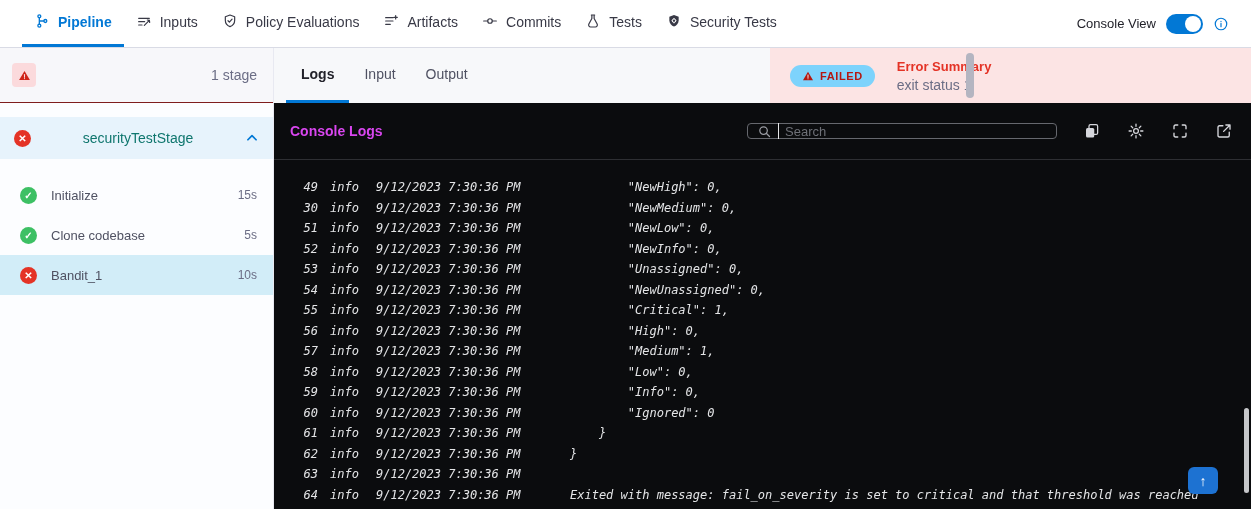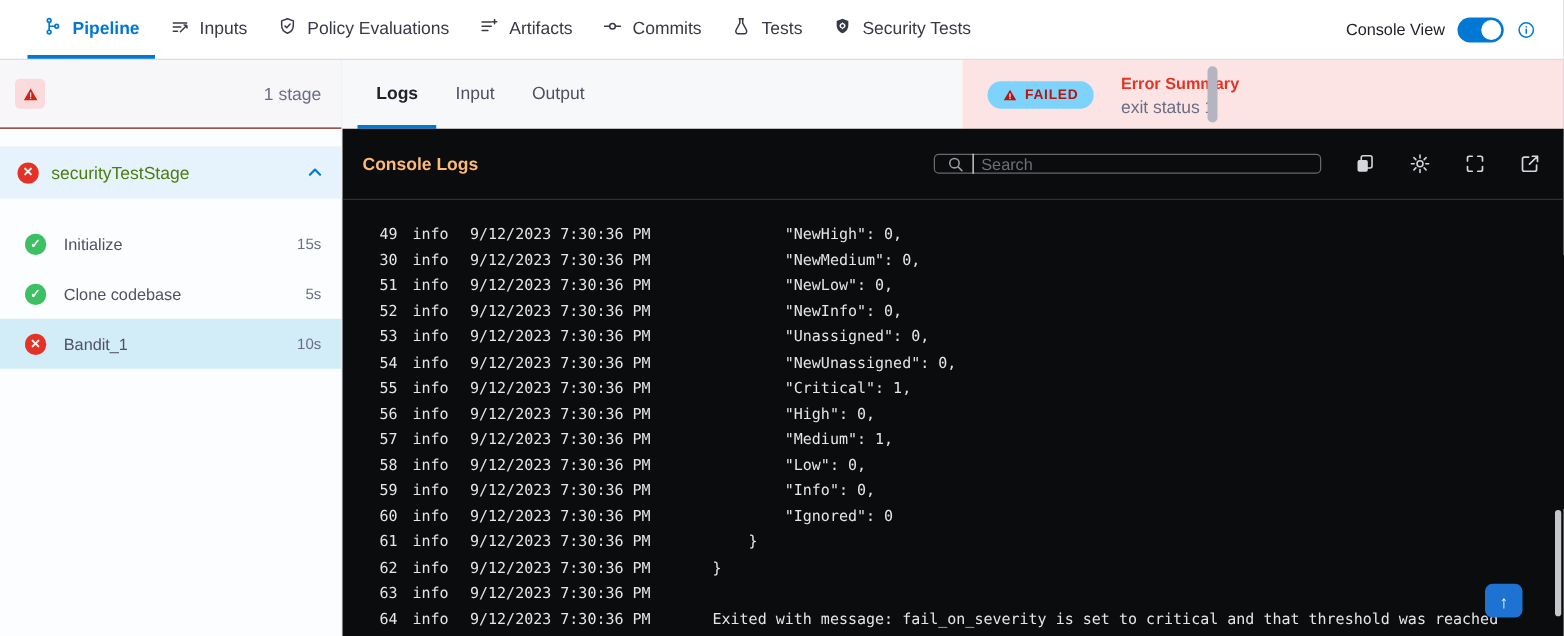--- a/index.html
+++ b/index.html
@@ -19,21 +19,21 @@
 
   
   .body { flex:1; display:flex; min-height:0; }
 
   
   .sidebar { width:274px; flex:none; background:#fcfdff; border-right:1px solid #e8e9f1; display:flex; flex-direction:column; }
   .sidebar-head { height:55px; flex:none; background:#f7f7fa; border-bottom:1px solid #7f1d1d; display:flex; align-items:center; justify-content:space-between; padding:0 16px 0 12px; }
   .warn-badge { width:24px; height:24px; border-radius:4px; background:#fbdadc; display:flex; align-items:center; justify-content:center; }
   .stage-count { font-size:14px; color:#6b6d85; }
   .stage-row { margin-top:14px; height:42px; background:#e7f3fc; display:flex; align-items:center; gap:10px; padding:0 14px; cursor:pointer; }
-  .stage-name { flex:1; font-size:14px; font-weight:500; color:#4d7c0f; }
+  .stage-name { flex:1; font-size:14px; font-weight:500; color:#0f766e;text-align:center; }
   .status-dot { width:17px; height:17px; border-radius:50%; display:flex; align-items:center; justify-content:center; color:#fff; font-size:10px; font-weight:700; flex:none; }
   .status-dot.success { background:#3dc064; }
   .status-dot.failed { background:#e43326; }
   .steps { list-style:none; margin-top:16px; }
   .step { height:40px; display:flex; align-items:center; gap:14px; padding:0 16px 0 20px; font-size:13px; color:#4f5162; cursor:pointer; }
   .step.selected { background:#d2edf8; }
   .step .dur { margin-left:auto; font-size:12px; color:#6b6d85; }
 
   
   .main { flex:1; display:flex; flex-direction:column; min-width:0; }
@@ -43,27 +43,27 @@
   .logtab.active { color:#22222a; font-weight:700; border-bottom-color:#0278d5; }
   .error-zone { flex:1; background:#fce4e4; display:flex; align-items:center; gap:22px; padding:0 20px; position:relative; }
   .failed-badge { background:#7dd3fc; border-radius:11px; padding:5px 12px; display:flex; align-items:center; gap:6px; font-size:11px; font-weight:700; letter-spacing:.6px; color:#b41710; }
   .err-text .err-title { font-size:13px; font-weight:600; color:#e43326; margin-bottom:3px; }
   .err-text .err-detail { font-size:14px; color:#6b6d85; }
   .err-scrollbar { position:absolute; left:196px; top:5px; width:8px; height:45px; border-radius:4px; background:#b4b5c1; }
 
   
   .console { flex:1; background:#0b0c0e; position:relative; overflow:hidden; min-height:0; }
   .console-head { height:57px; display:flex; align-items:center; padding:0 18px 0 16px; border-bottom:1px solid #2e2f33; gap:26px; }
-  .console-title { font-size:14px; font-weight:700; color:#fdba74; margin-right:auto; }
+  .console-title { font-size:14px; font-weight:700; color:#d946ef; margin-right:auto; }
   .search { width:310px; height:16px; border:1px solid #66686e; border-radius:4px; display:flex; align-items:center; gap:6px; padding:0 9px; color:#9a9ca3; }
   .search .caret { width:1px; height:16px; background:#e8e8ea; }
   .search input { flex:1; background:transparent; border:0; outline:none; color:#e4e5e7; font-size:13px; font-family:"Liberation Sans",sans-serif; }
   .search input::placeholder { color:#6e7077; }
   .head-icon { color:#d6d7dc; display:flex; cursor:pointer; }
-  .log-area { padding:17px 0 0 26px; font-family:"DejaVu Sans Mono", monospace; font-size:12px; line-height:20.5px; color:#e4e5e7; }
+  .log-area { padding:17px 0 0 26px; font-family:"DejaVu Sans Mono", monospace; font-size:12px; line-height:20.5px; color:#e4e5e7;font-style:italic; }
   .log-line { display:flex; white-space:pre; }
   .log-num { width:18px; text-align:right; margin-right:12px; flex:none; }
   .log-level { width:30px; margin-right:16px; flex:none; }
   .log-time { width:146px; margin-right:48px; flex:none; }
   .log-msg { white-space:pre; }
   .scroll-top { position:absolute; right:33px; bottom:15px; width:30px; height:27px; background:#1d72d2; border-radius:6px; color:#fff; display:flex; align-items:center; justify-content:center; font-size:14px; cursor:pointer; }
   .v-thumb { position:absolute; right:2px; bottom:16px; width:5px; height:85px; border-radius:3px; background:#c6c7ca; cursor:pointer; }
 </style>
 </head>
 <body>

